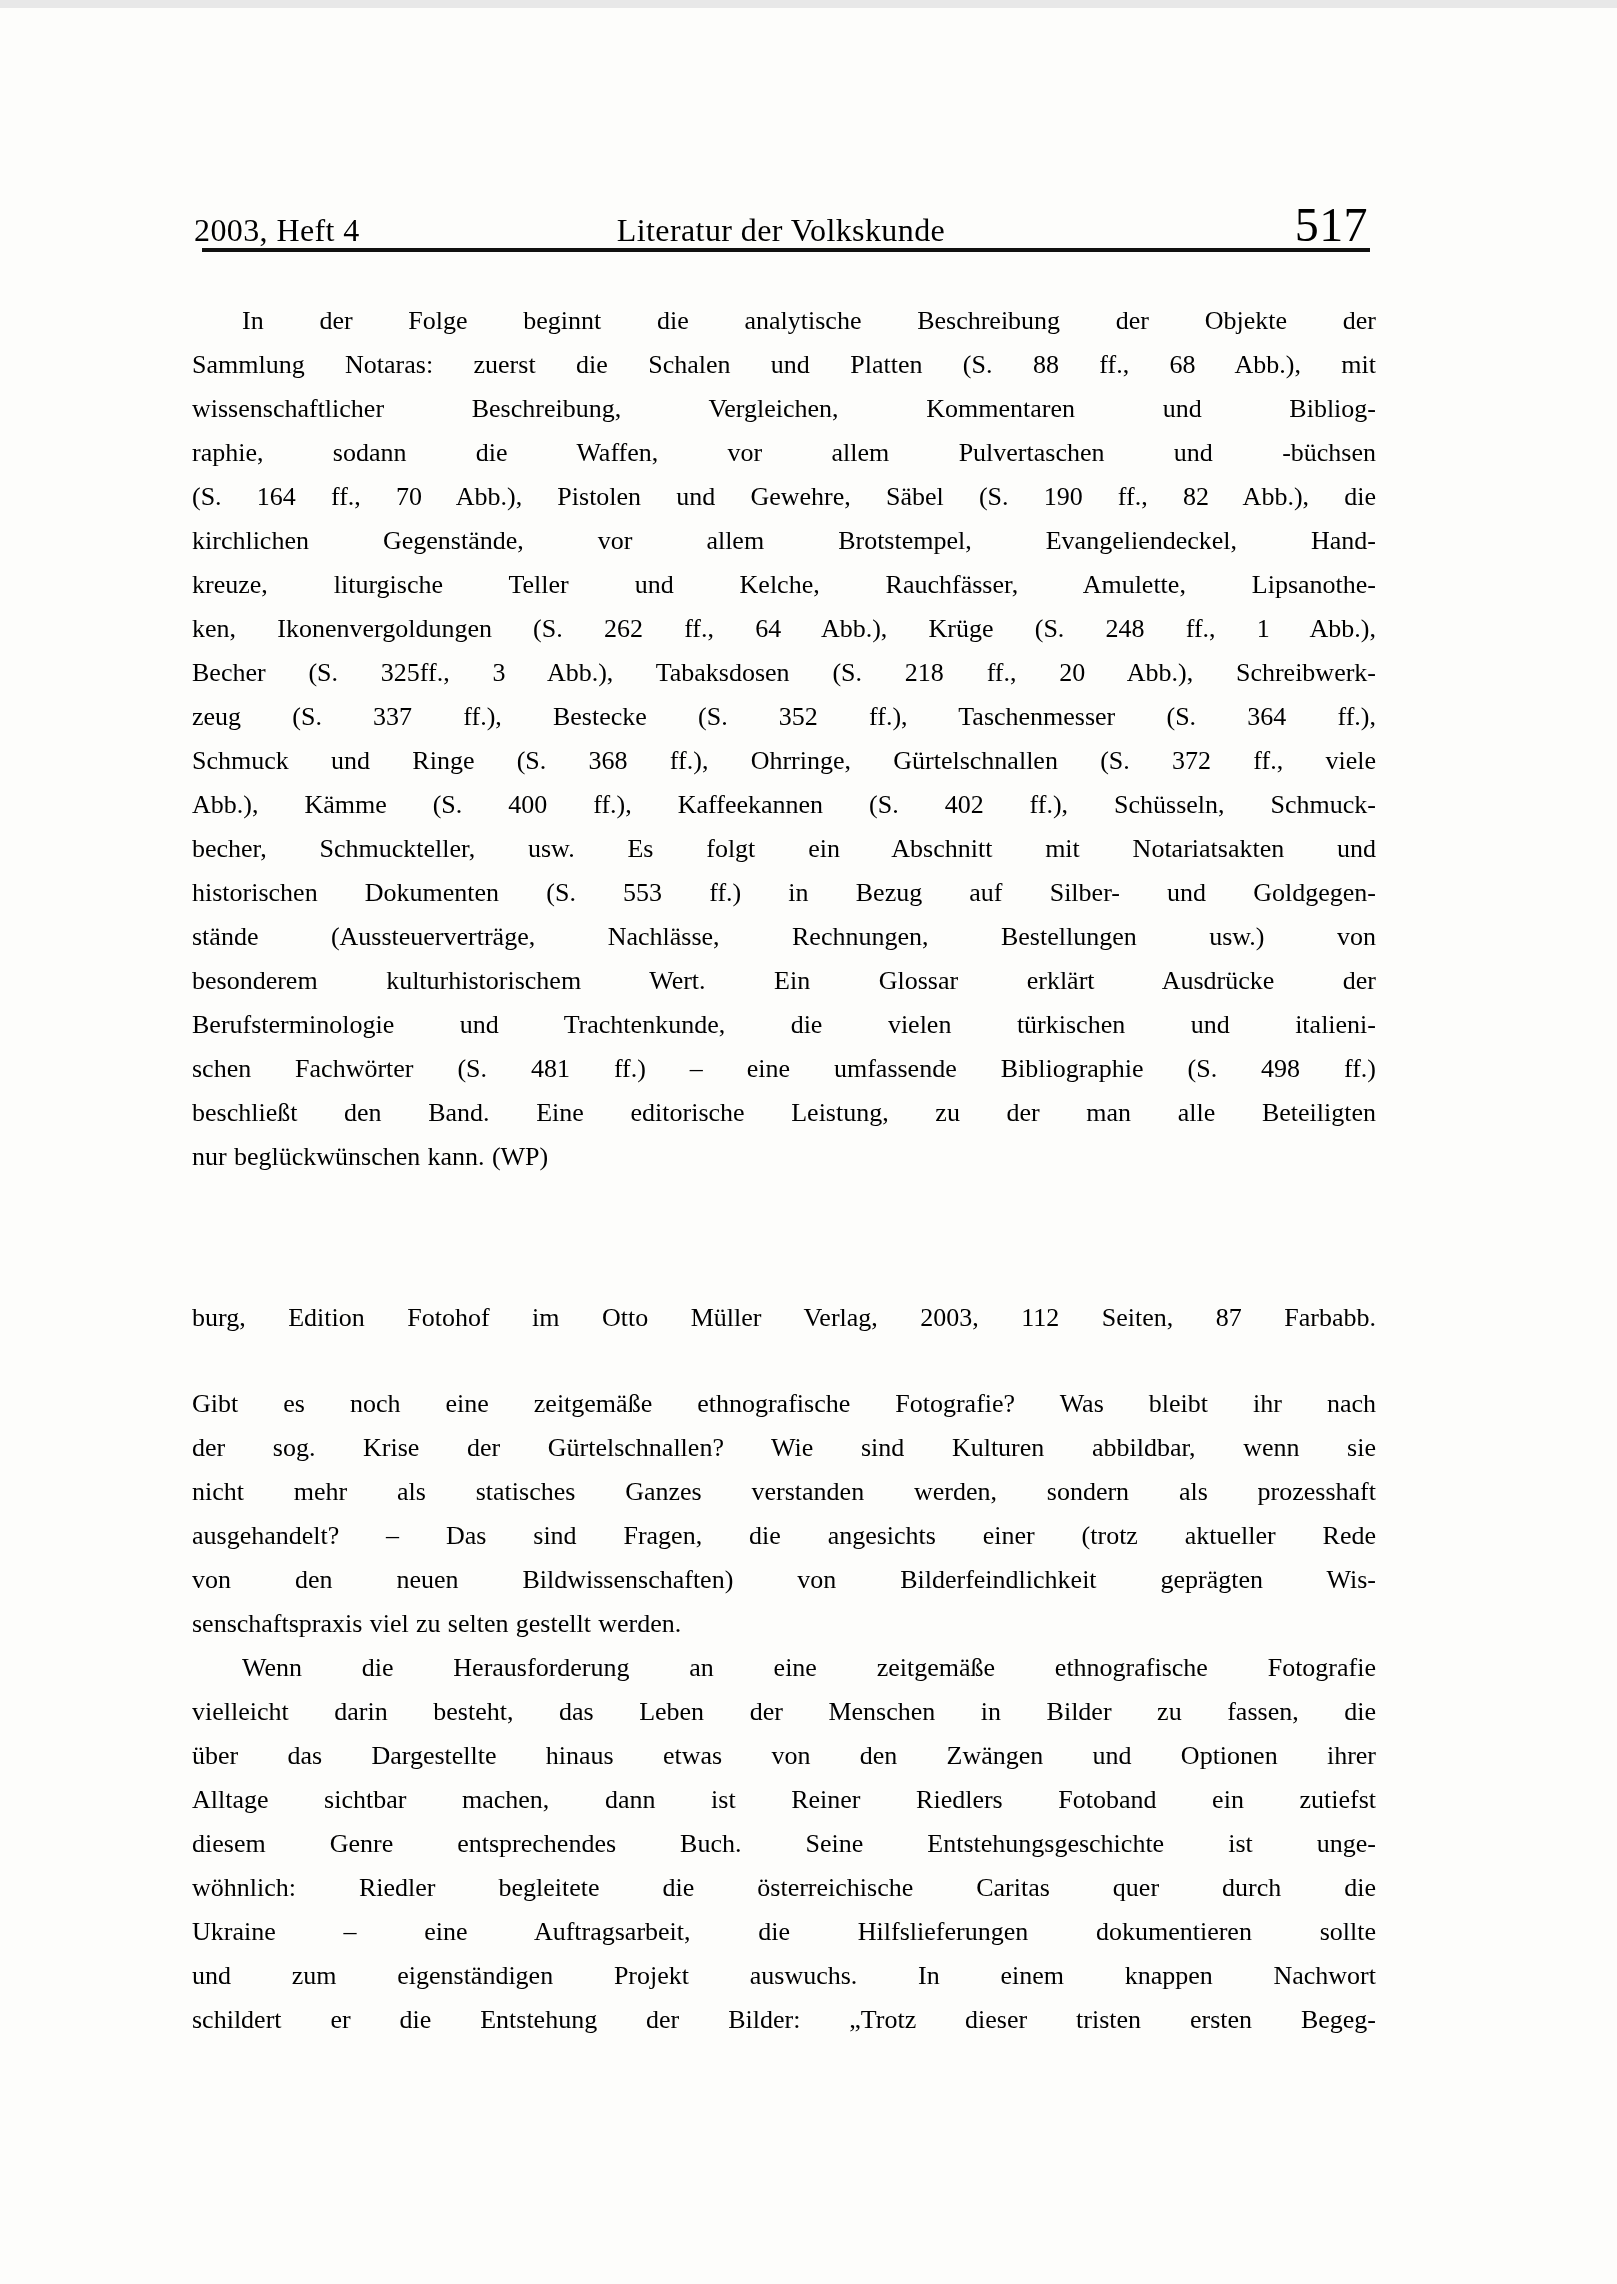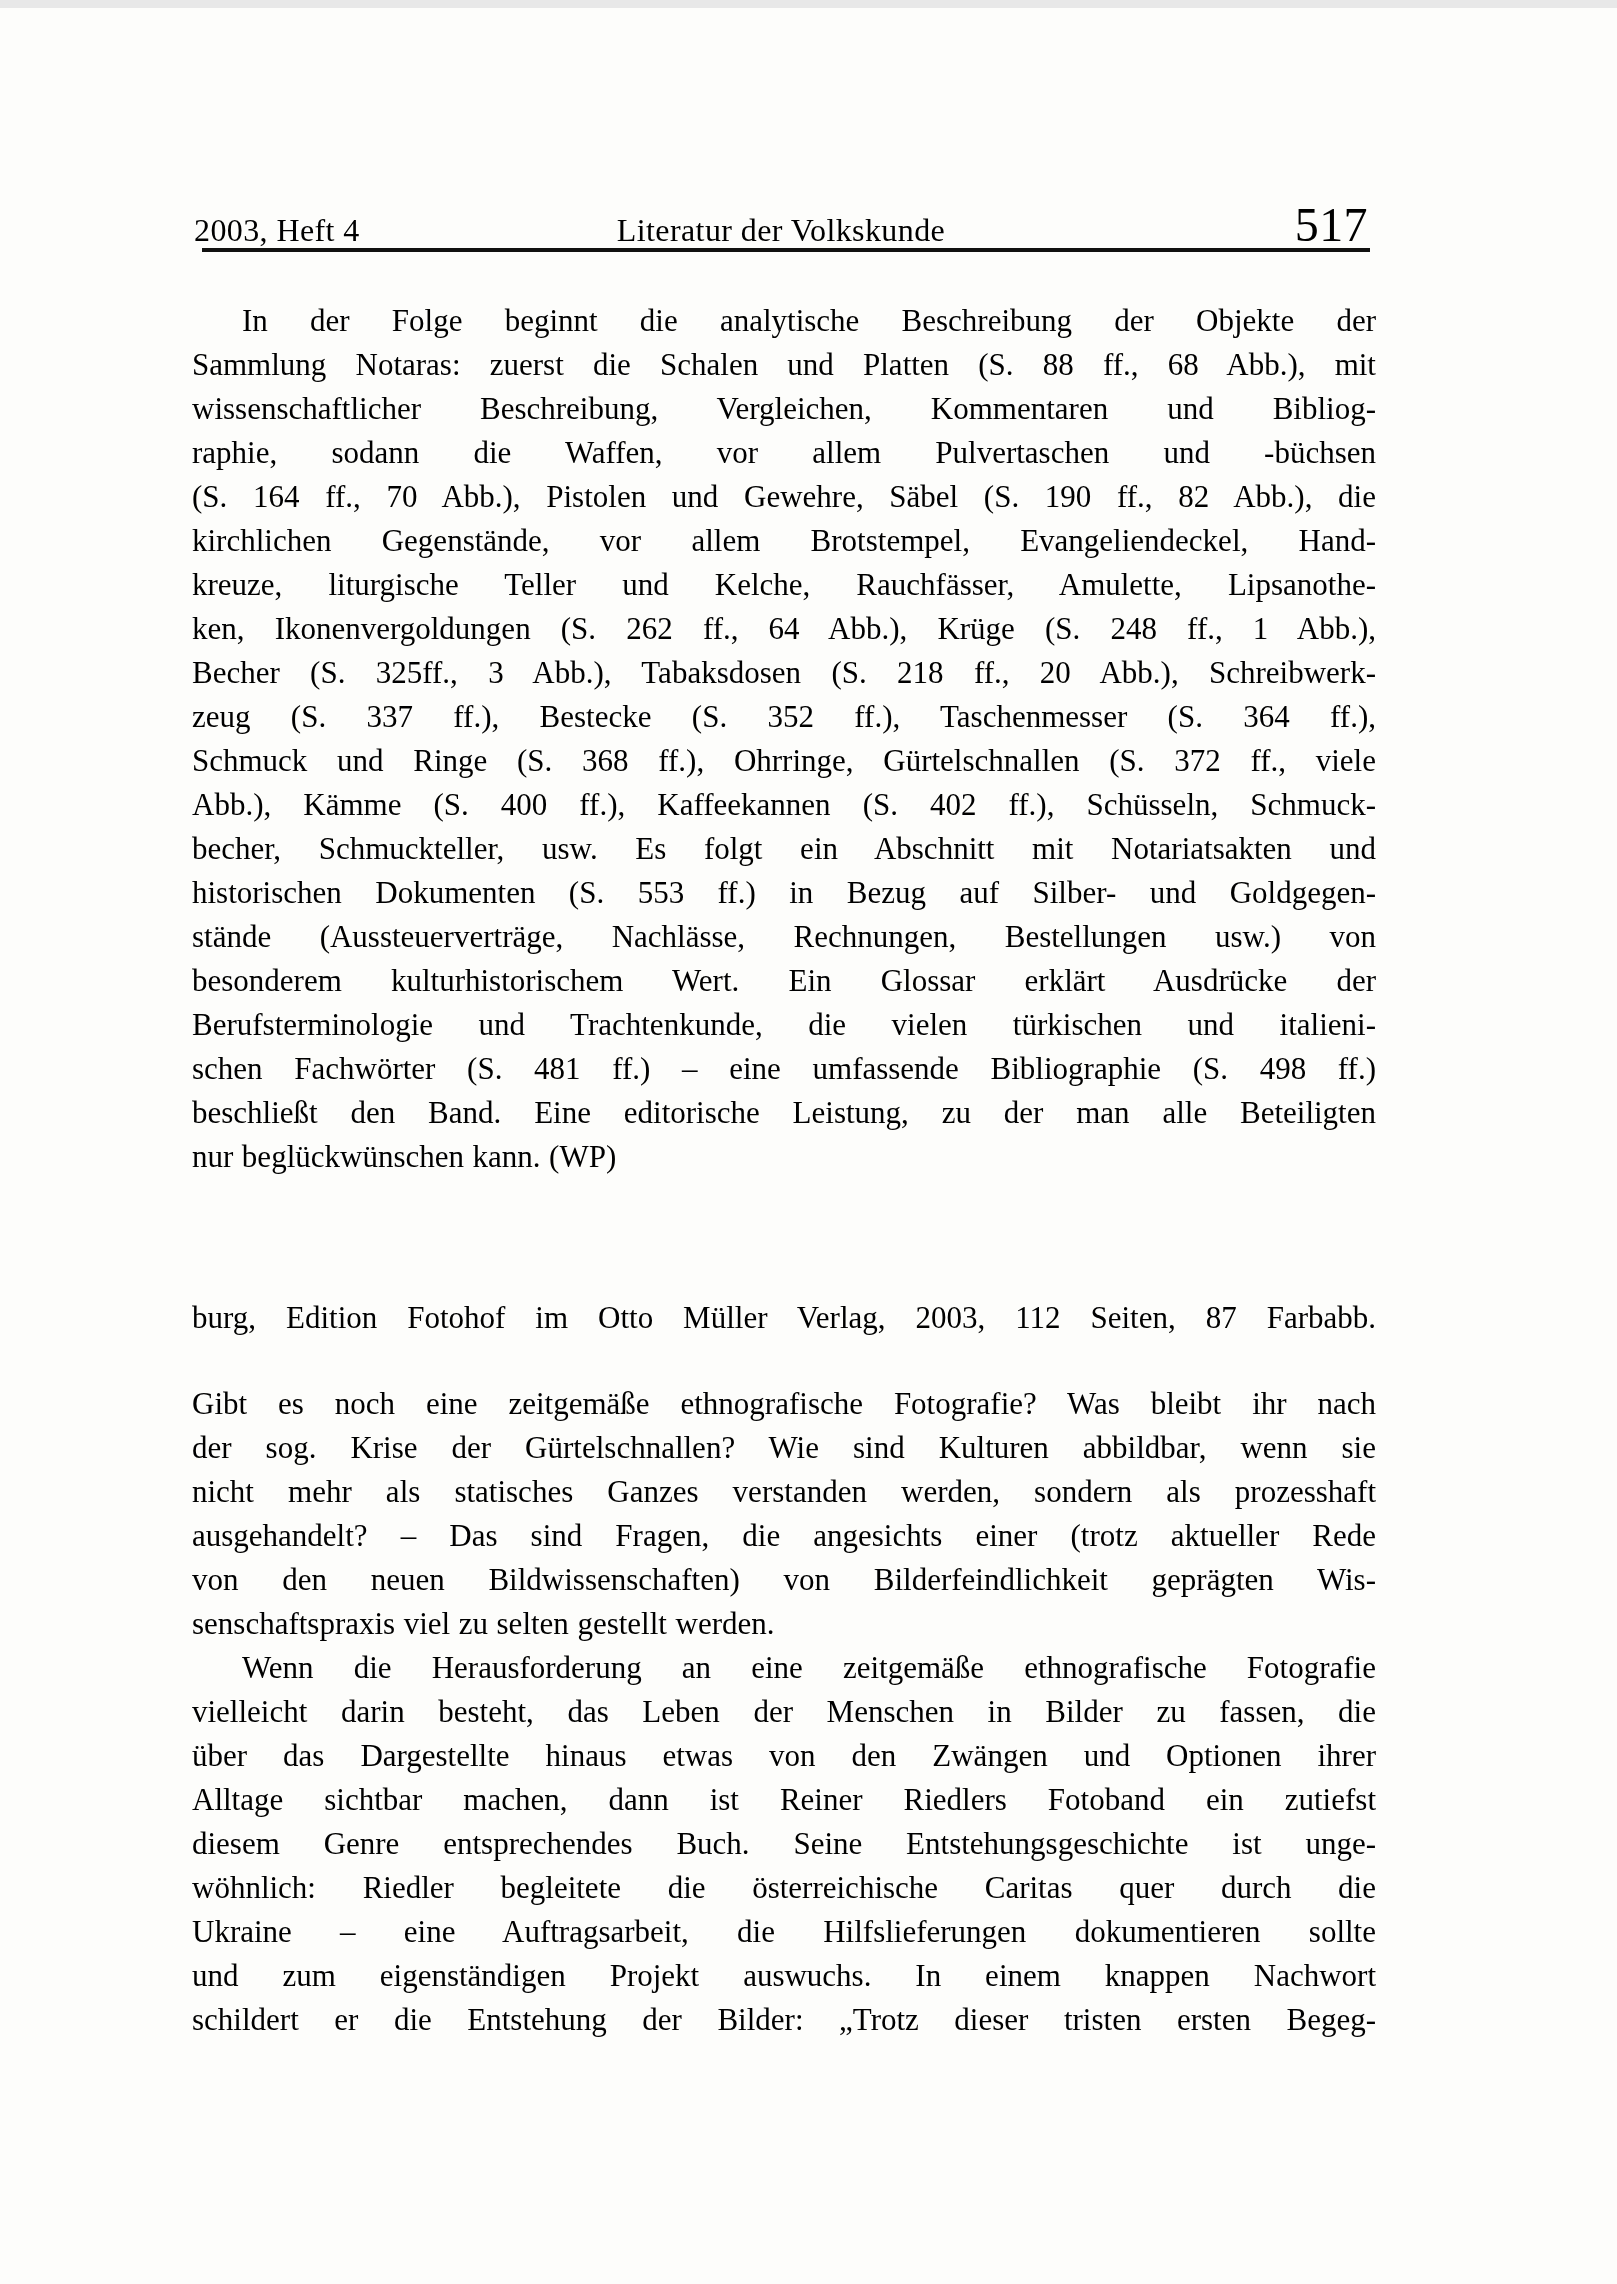--- a/index.html
+++ b/index.html
@@ -38,21 +38,21 @@
     left: 202px;
     width: 1168px;
     height: 4px;
     background: #111110;
   }
   .body-text {
     position: absolute;
     top: 291px;
     left: 192px;
     width: 1184px;
-    font-size: 31px;
+    font-size: 26px;
     line-height: 44px;
   }
   .paragraph { margin: 0; }
   .line {
     text-align: justify;
     text-align-last: justify;
     white-space: normal;
     word-spacing: 0.8px;
   }
   .line.indent { padding-left: 50px; }

